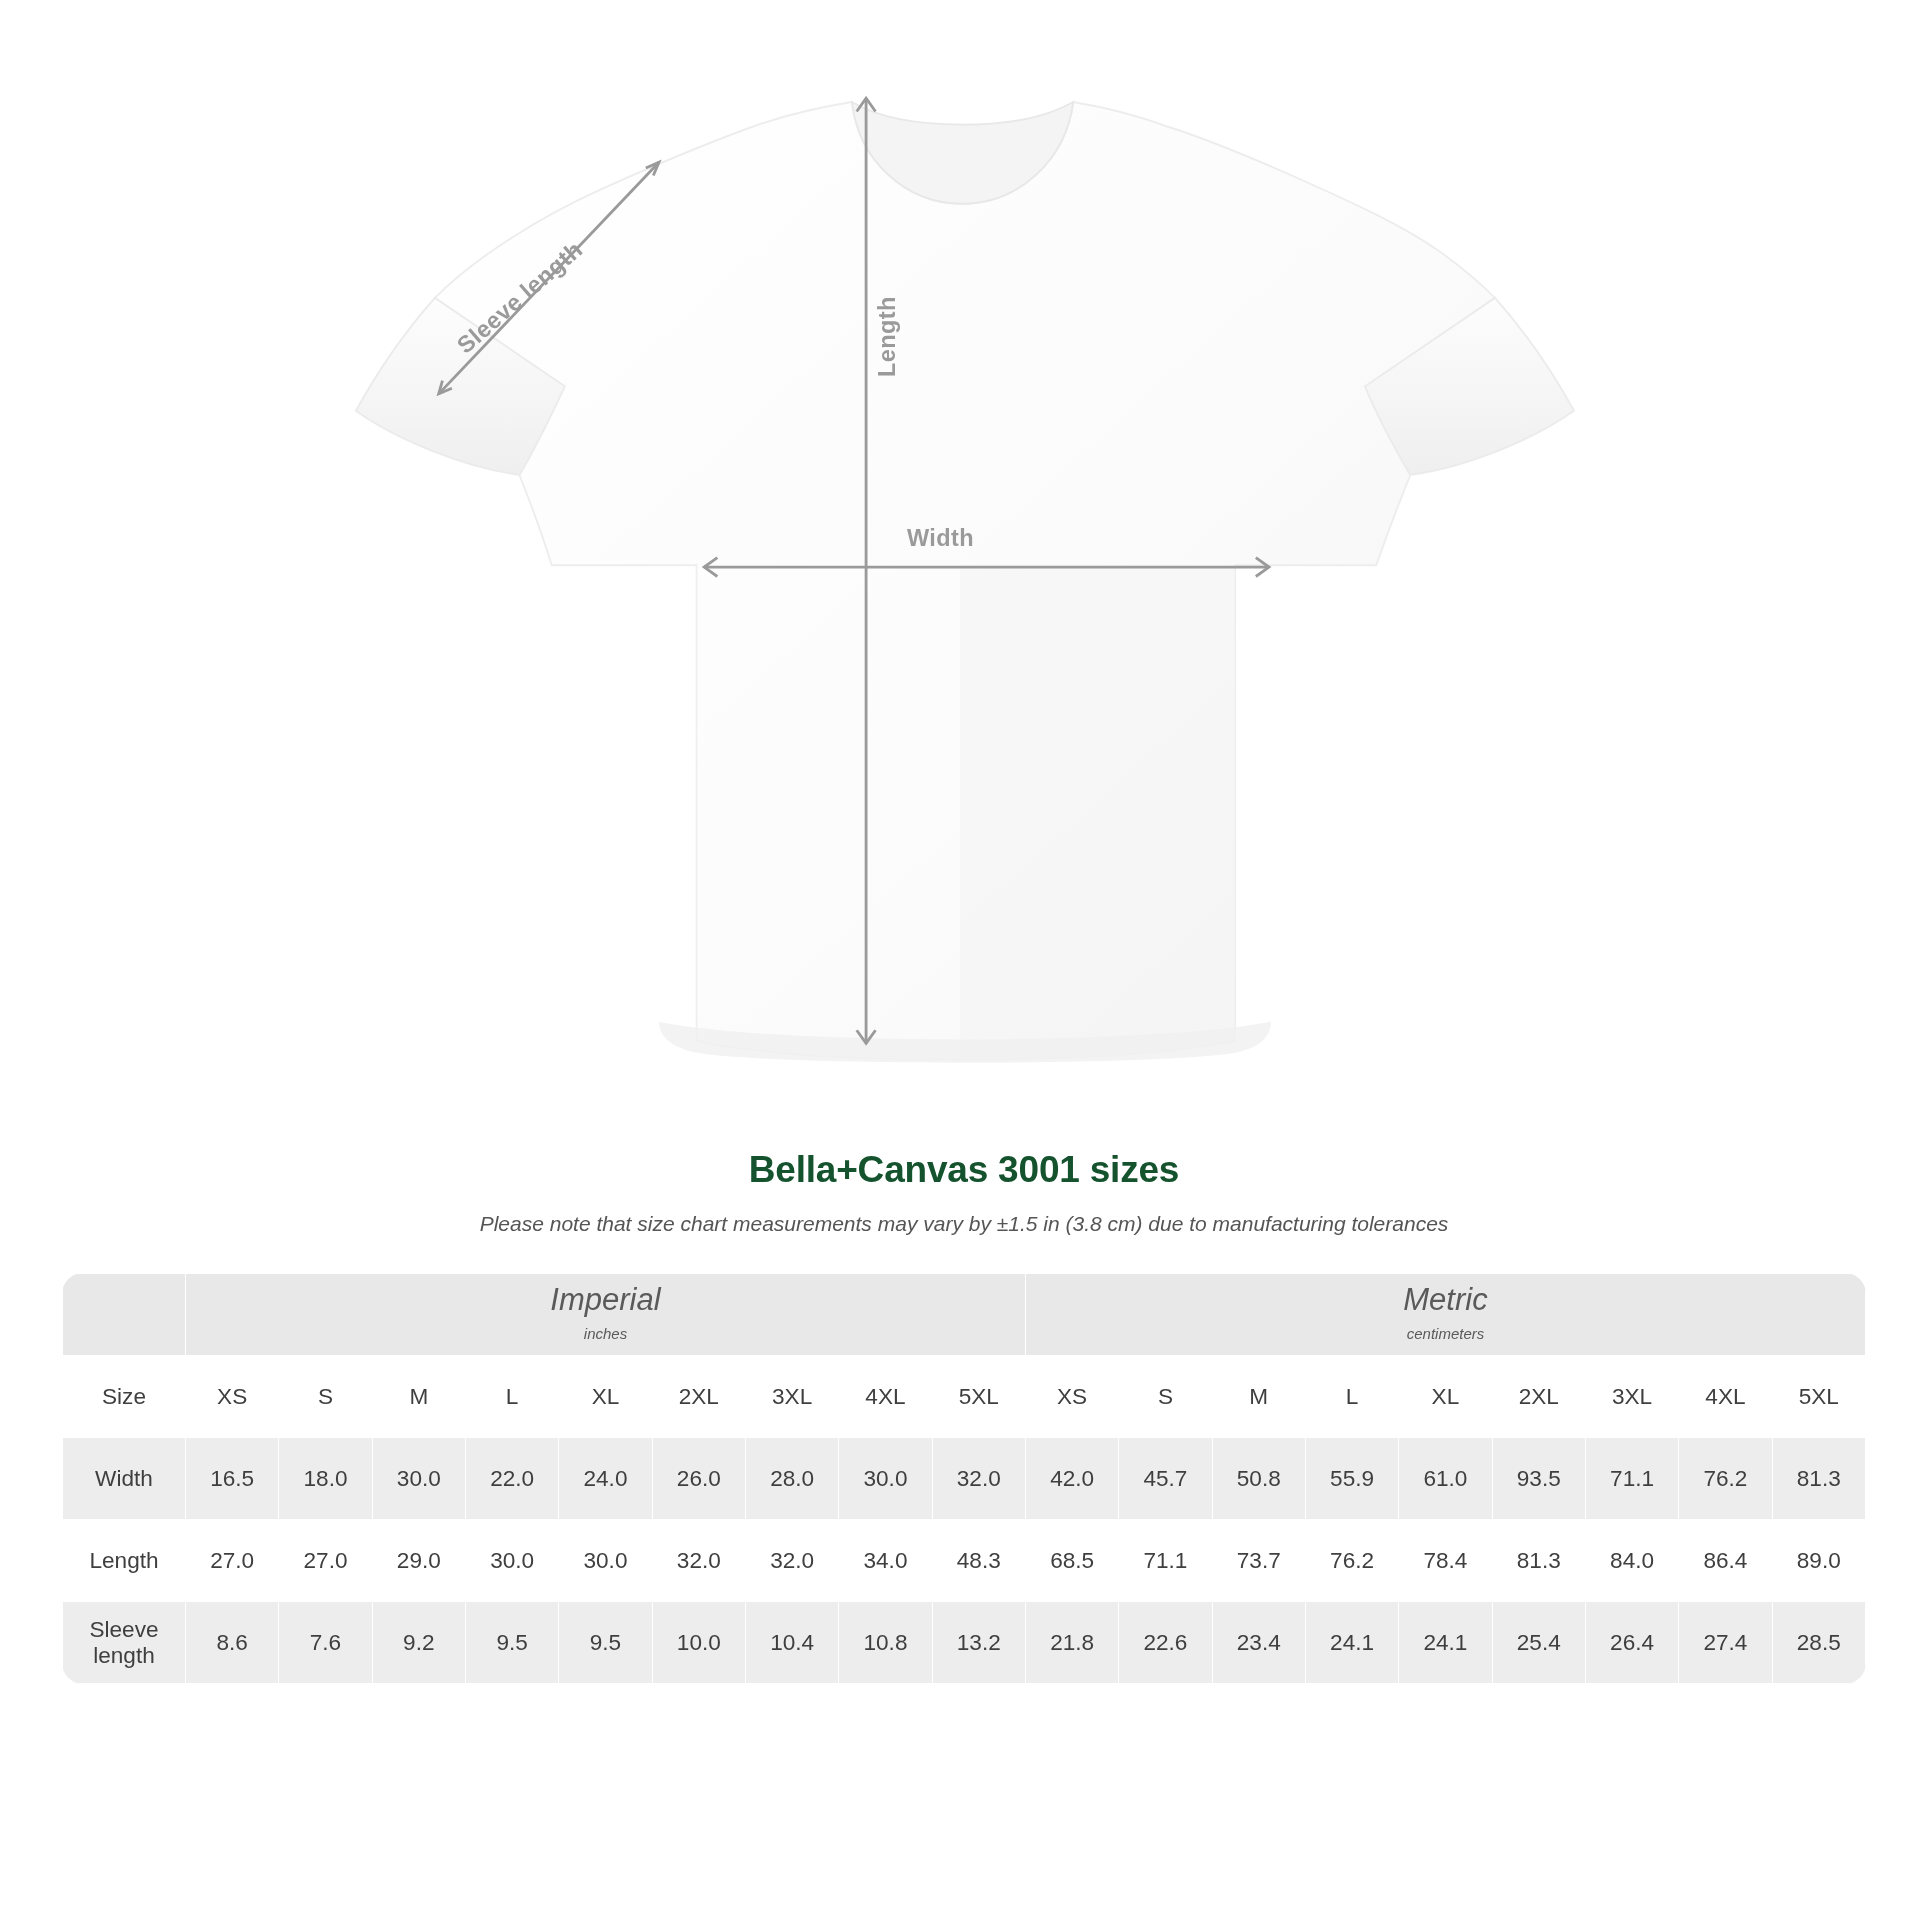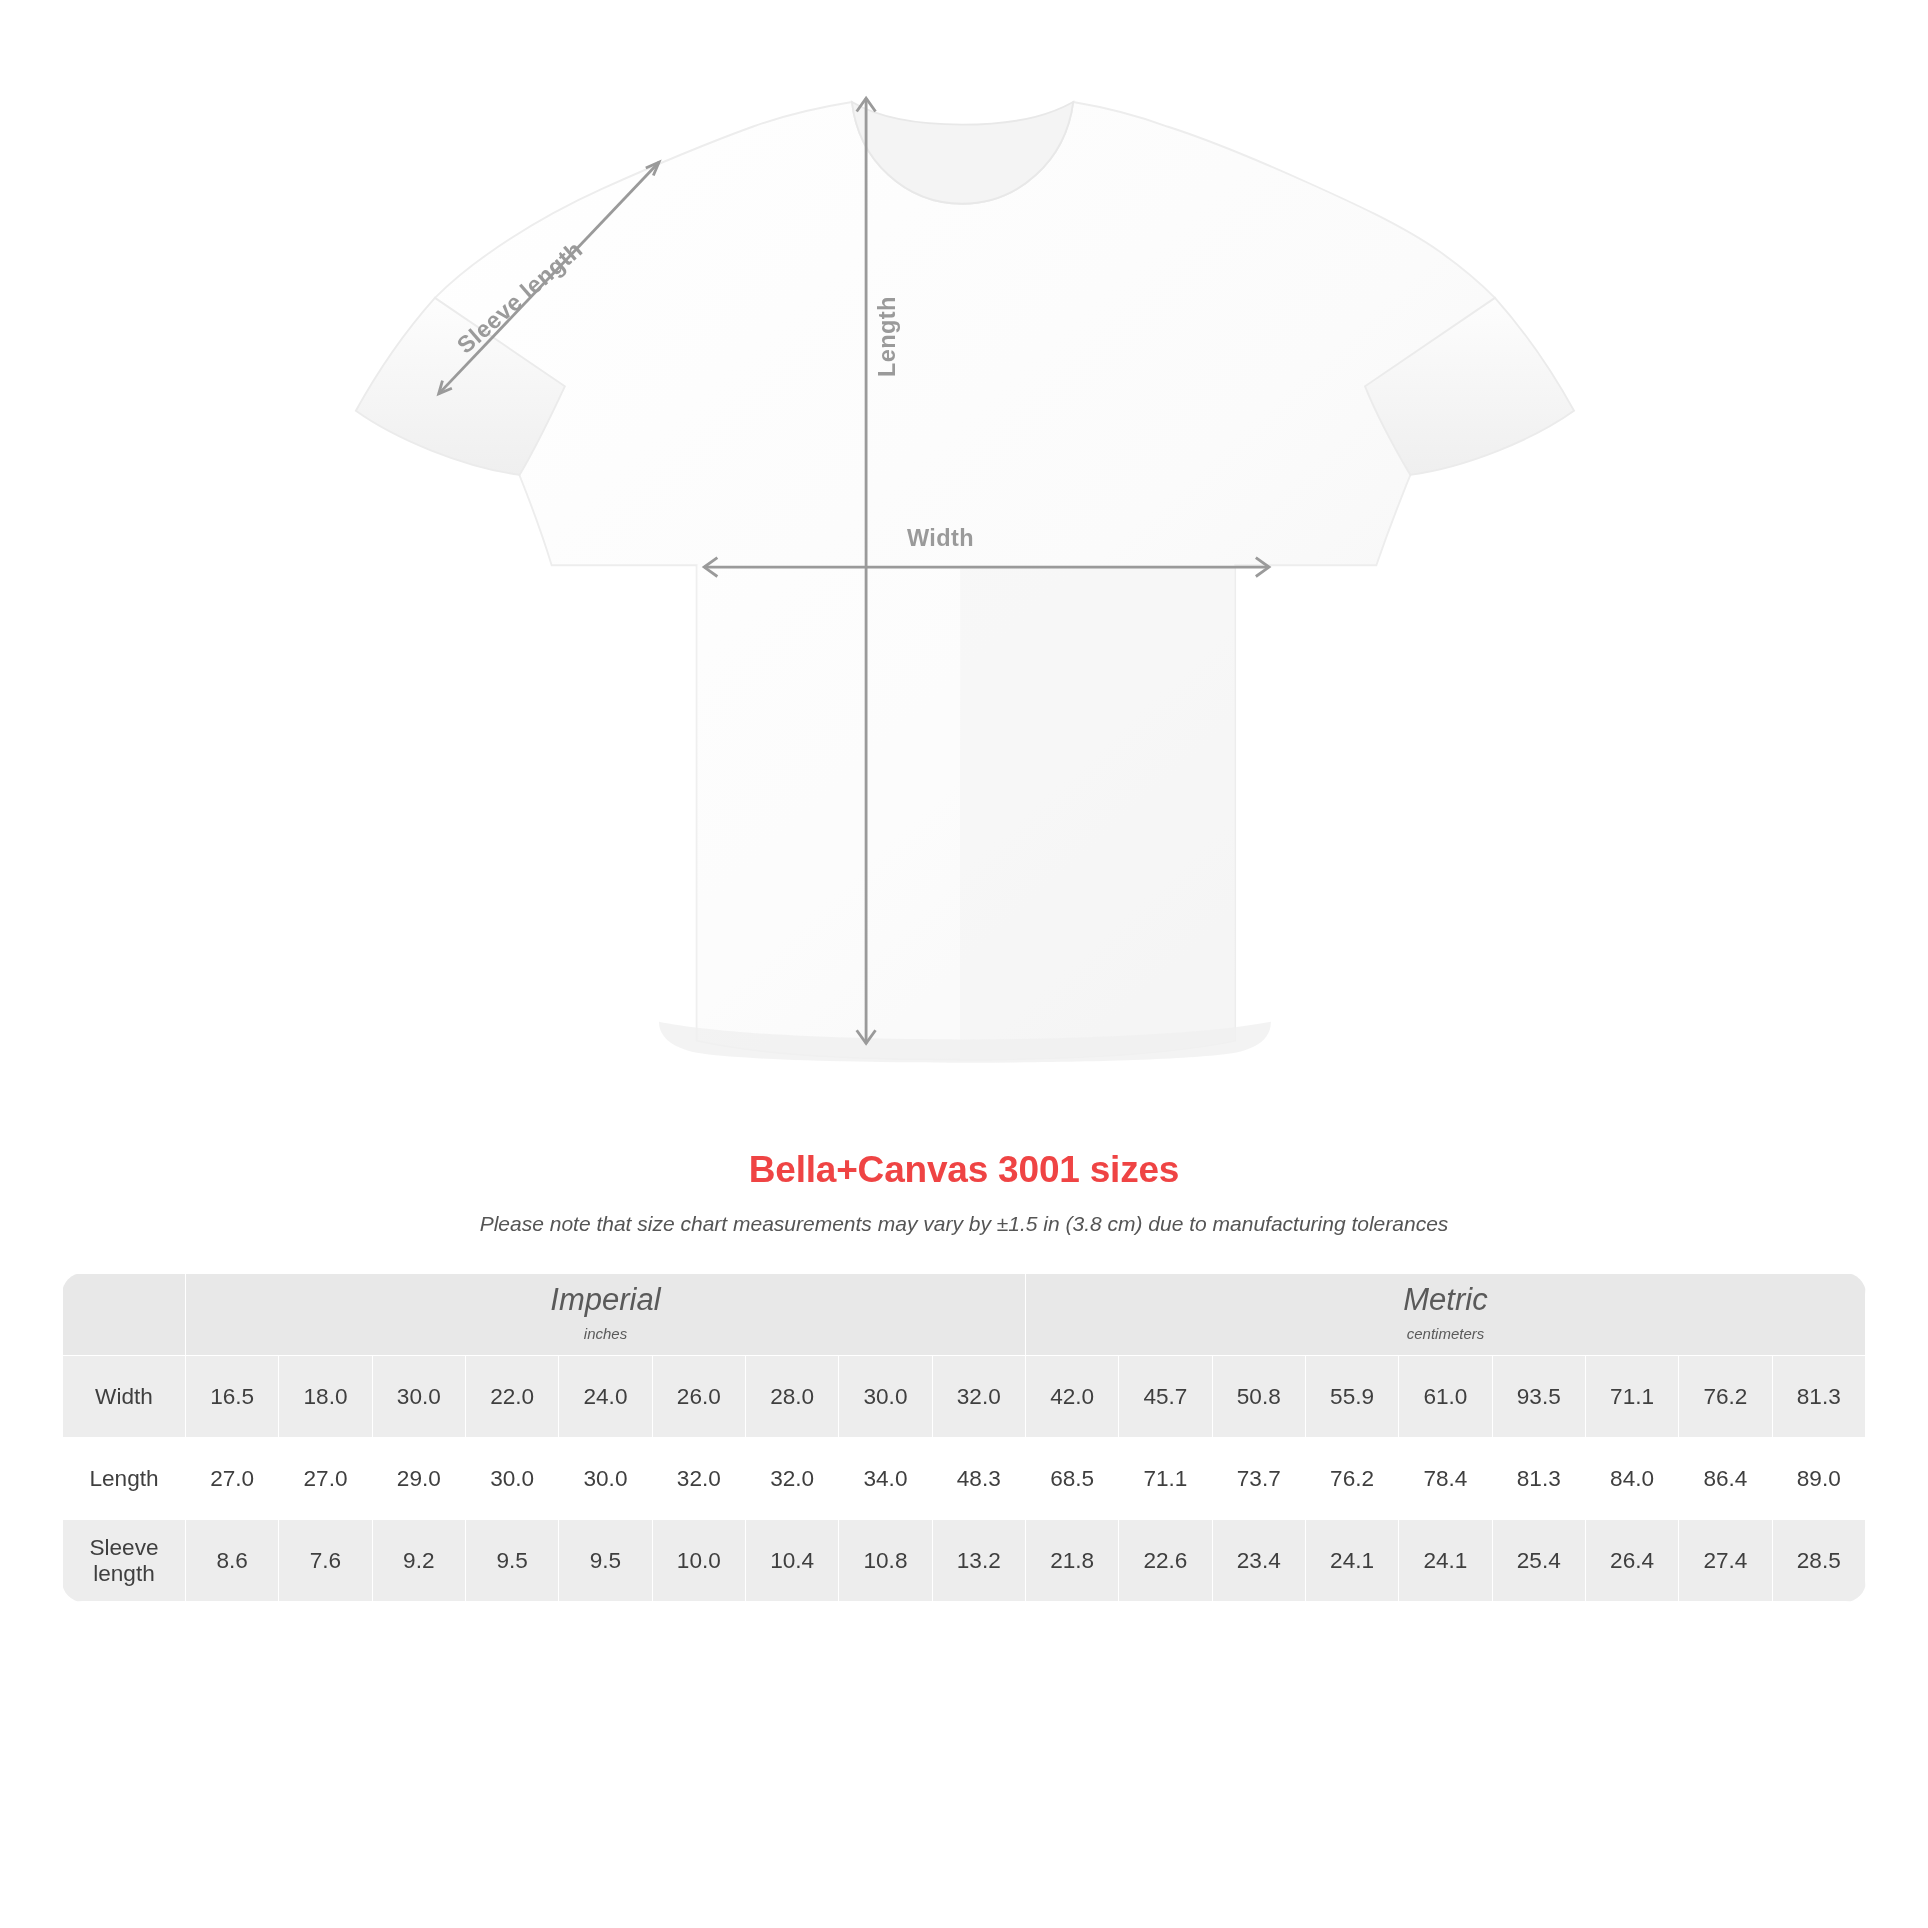--- a/index.html
+++ b/index.html
@@ -55,21 +55,21 @@
     top: 339px;
     transform: rotate(-41deg);
     transform-origin: left top;
   }
 
   
   .chart-title {
     text-align: center;
     font-size: 37px;
     font-weight: bold;
-    color: #ef4444;
+    color: #14532d;
     letter-spacing: -0.2px;
     margin-top: 28px;
   }
   .chart-subtitle {
     text-align: center;
     font-size: 21px;
     font-style: italic;
     color: #555555;
     margin-top: 21px;
   }
@@ -225,20 +225,41 @@
           <td colspan="9">
             <div class="unit-name">Imperial</div>
             <div class="unit-sub">inches</div>
           </td>
           <td colspan="9">
             <div class="unit-name">Metric</div>
             <div class="unit-sub">centimeters</div>
           </td>
         </tr>
 
+        <tr class="sizerow">
+          <td class="rowhead col-first">Size</td>
+          <td>XS</td>
+          <td>S</td>
+          <td>M</td>
+          <td>L</td>
+          <td>XL</td>
+          <td>2XL</td>
+          <td>3XL</td>
+          <td>4XL</td>
+          <td>5XL</td>
+          <td>XS</td>
+          <td>S</td>
+          <td>M</td>
+          <td>L</td>
+          <td>XL</td>
+          <td>2XL</td>
+          <td>3XL</td>
+          <td>4XL</td>
+          <td>5XL</td>
+        </tr>
 
         <tr class="datarow">
           <td class="rowhead col-first">Width</td>
           <td>16.5</td>
           <td>18.0</td>
           <td>30.0</td>
           <td>22.0</td>
           <td>24.0</td>
           <td>26.0</td>
           <td>28.0</td>

